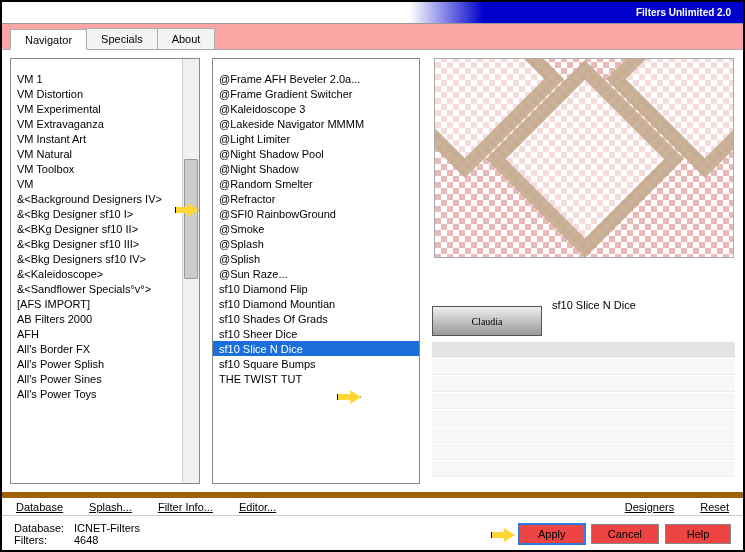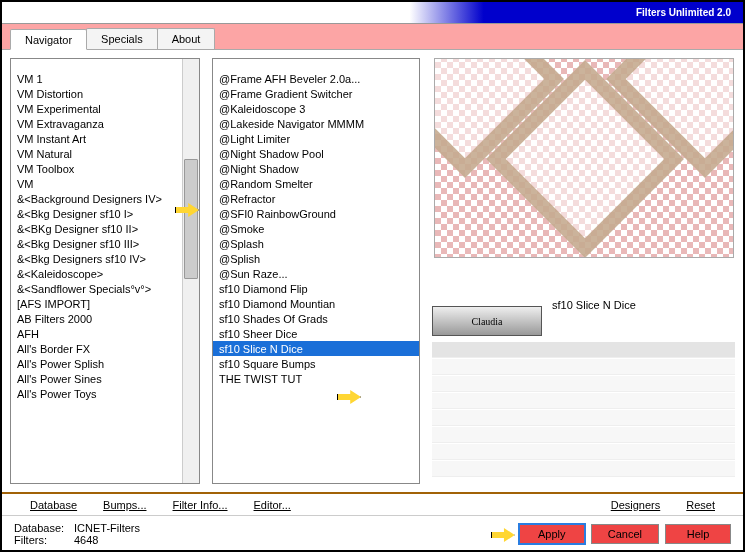--- a/index.html
+++ b/index.html
@@ -26,21 +26,21 @@
   .preview-shape { position: absolute; width: 140px; height: 140px; border: 14px solid rgba(190,160,130,0.8); transform: rotate(45deg); background: rgba(255,255,255,0.5); }
   .s1 { left: 80px; top: 30px; }
   .s2 { left: -40px; top: -50px; }
   .s3 { left: 200px; top: -50px; }
   .filter-label-row { display: flex; align-items: center; gap: 10px; margin: 8px 0 4px 0; }
   .claudia-badge { width: 110px; height: 30px; background: linear-gradient(#eee,#999); border: 1px solid #555; display: flex; align-items: center; justify-content: center; font-size: 10px; font-family: 'Times New Roman', serif; margin-top: 32px; }
   .fname { font-size: 11px; }
   .slider-rows { margin-top: 2px; }
   .slider-row { height: 16px; border-bottom: 1px solid #eee; background: #f7f7f7; margin-bottom: 1px; }
   .slider-row:first-child { background: #e4e4e4; }
-  .toolbar2 { display: flex; gap: 26px; padding: 4px 28px; border-top: 2px solid #a16207; border-bottom: 1px solid #ccc; font-size: 11px; height: 24px; align-items: center; }
+  .toolbar2 { display: flex; gap: 26px; padding: 4px 14px; border-top: 6px solid #a16207; border-bottom: 1px solid #ccc; font-size: 11px; height: 24px; align-items: center; }
   .toolbar2 .link { text-decoration: underline; cursor: pointer; }
   .toolbar2 .spacer { flex: 1; }
   .footer { display: flex; padding: 6px 12px; align-items: center; }
   .footer-info { font-size: 11px; }
   .footer-info .lbl { display: inline-block; width: 60px; }
   .footer-btns { margin-left: auto; display: flex; gap: 6px; }
   .btn { padding: 3px 16px; font-size: 11px; border: 1px solid #888; background: #ef4444; cursor: pointer; min-width: 66px; text-align: center; }
   .btn.focus { border: 1px solid #2a7de1; box-shadow: 0 0 0 1px #2a7de1; }
   .pointer { position: absolute; z-index: 50; width: 28px; height: 22px; pointer-events: none; display: flex; align-items: center; justify-content: center; }
   .hand {
@@ -144,21 +144,21 @@
       <div class="slider-row"></div>
       <div class="slider-row"></div>
       <div class="slider-row"></div>
       <div class="slider-row"></div>
     </div>
   </div>
 </div>
 
 <div class="toolbar2">
   <span class="link">Database</span>
-  <span class="link">Bumps...</span>
+  <span class="link">Splash...</span>
   <span class="link">Filter Info...</span>
   <span class="link">Editor...</span>
   <span class="spacer"></span>
   <span class="link">Designers</span>
   <span class="link">Reset</span>
 </div>
 
 <div class="footer">
   <div class="footer-info">
     <div><span class="lbl">Database:</span><span>ICNET-Filters</span></div>

